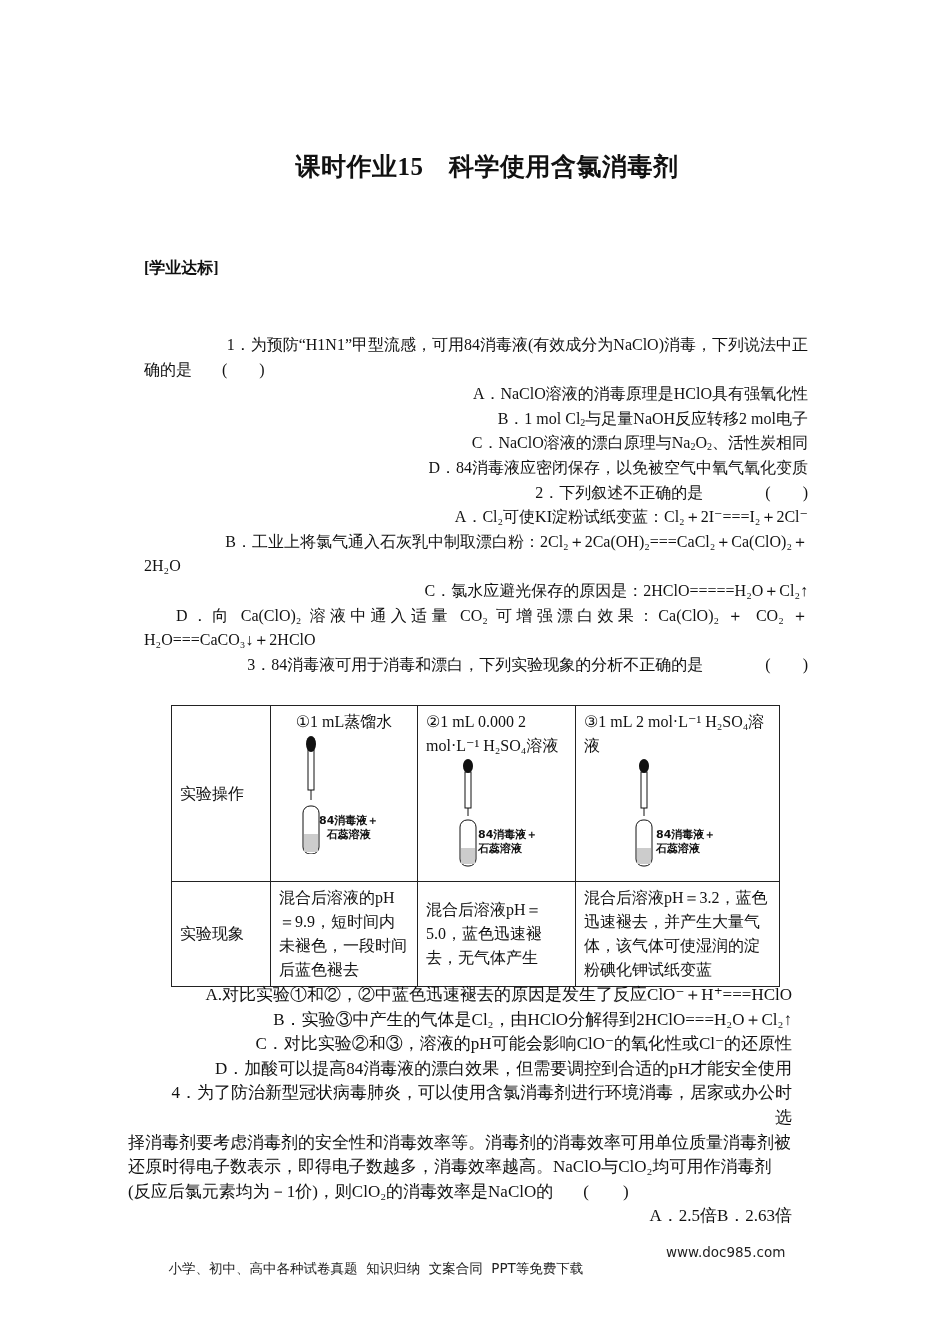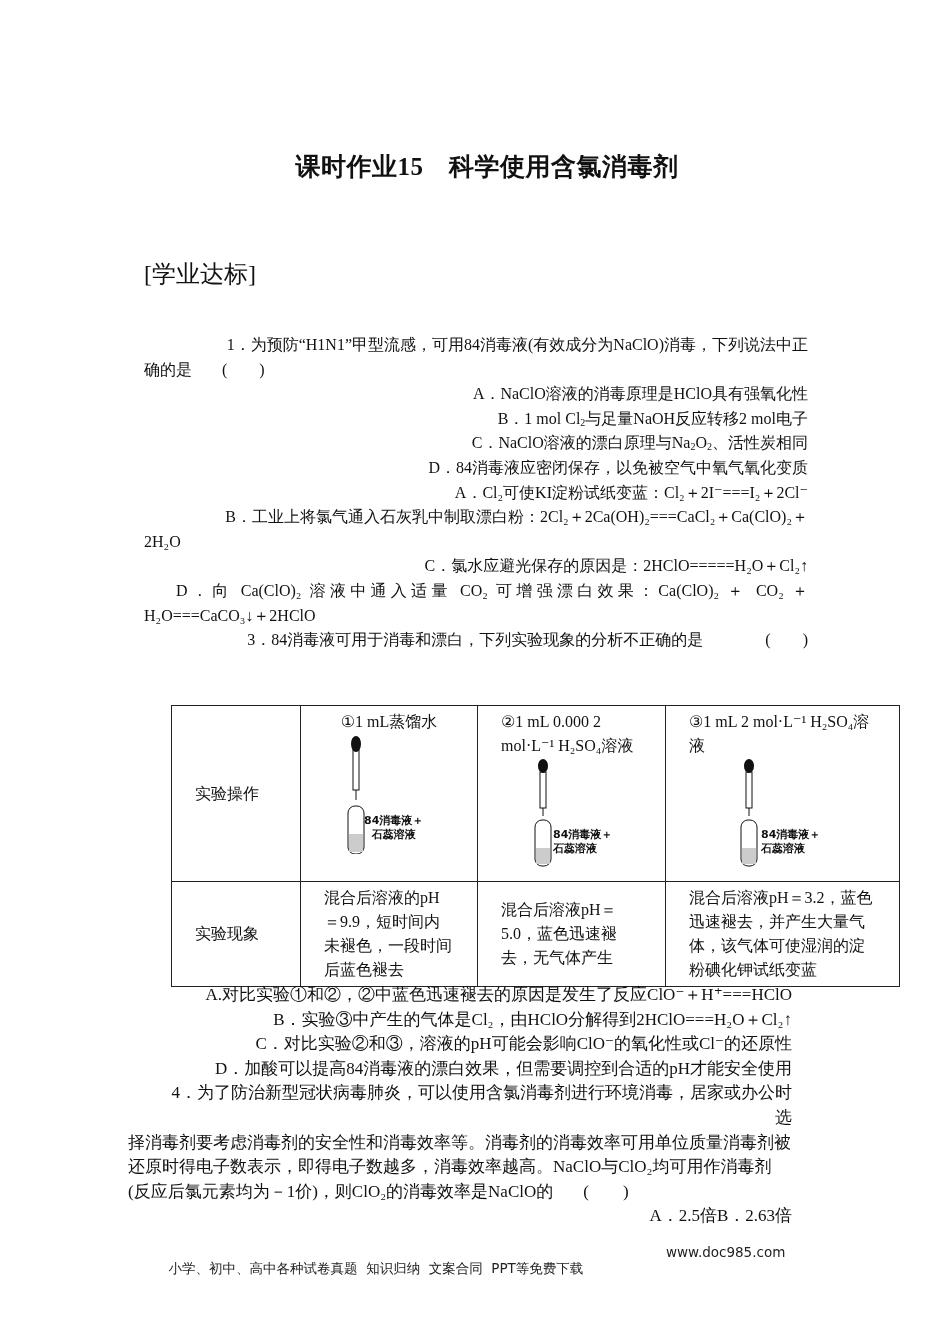--- a/index.html
+++ b/index.html
@@ -1,28 +1,28 @@
 <!DOCTYPE html>
 <html><head>
 <meta charset="utf-8">
 <style>
   html, body { margin: 0; padding: 0; background: #ffffff; }
   body { width: 950px; height: 1344px; position: relative; overflow: hidden;
     font-family: "Liberation Serif", "DejaVu Serif", serif; color: #111; }
   .page-title { position: absolute; top: 150px; left: 12px; width: 950px; text-align: center;
     font-size: 25px; font-weight: bold; letter-spacing: 0.5px; }
-  .section-title { position: absolute; top: 258px; left: 144px; font-size: 24px; font-weight: normal; }
+  .section-title { position: absolute; top: 258px; left: 144px; font-size: 16px; font-weight: bold; }
   .content { position: absolute; top: 333px; left: 144px; width: 664px; font-size: 16px; line-height: 24.6px; }
   .p { margin: 0; }
   .indent { text-indent: 32px; text-align: right; }
   .justify { text-align: justify; text-align-last: justify; }
   sub { font-size: 10px; vertical-align: -2px; line-height: 0; }
   .paren { display: inline-block; margin-left: 30px; }
   table.exp { position: absolute; top: 705px; left: 171px; border-collapse: collapse; font-size: 16px; line-height: 24px; }
-  table.exp td { border: 1px solid #222; vertical-align: top; padding: 4px 23px; }
+  table.exp td { border: 1px solid #222; vertical-align: top; padding: 4px 8px; }
   td.rowhead { width: 82px; vertical-align: middle !important; }
   td.c1 { width: 130px; }
   td.c2 { width: 141px; }
   td.c3 { width: 187px; }
   .op-row td { height: 167px; }
   .obs-row td { height: 90px; }
   td.c1-top { text-align: center; padding-top: 14px; }
   .app { position: relative; height: 120px; }
   .app svg { position: absolute; }
   .tube-label { position: absolute; font-family: "DejaVu Sans", sans-serif; font-size: 11px; font-weight: bold; line-height: 14px; }
@@ -37,20 +37,21 @@
 <div class="section-title">[学业达标]</div>
 
 <div class="content">
   <p class="p indent">1．为预防“H1N1”甲型流感，可用84消毒液(有效成分为NaClO)消毒，下列说法中正</p>
   <p class="p"><span>确的是</span><span class="paren">(　　)</span></p>
   <p class="p indent">A．NaClO溶液的消毒原理是HClO具有强氧化性</p>
   <p class="p indent"><span>B．1 mol Cl</span><sub>2</sub><span>与足量NaOH反应转移2 mol电子</span></p>
   <p class="p indent"><span>C．NaClO溶液的漂白原理与Na</span><sub>2</sub><span>O</span><sub>2</sub><span>、活性炭相同</span></p>
   <p class="p indent">D．84消毒液应密闭保存，以免被空气中氧气氧化变质</p>
 
+  <p class="p indent"><span>2．下列叙述不正确的是</span><span class="paren">(　　)</span></p>
   <p class="p indent">A．Cl₂可使KI淀粉试纸变蓝：Cl₂＋2I⁻===I₂＋2Cl⁻</p>
   <p class="p indent">B．工业上将氯气通入石灰乳中制取漂白粉：2Cl₂＋2Ca(OH)₂===CaCl₂＋Ca(ClO)₂＋</p>
   <p class="p">2H₂O</p>
   <p class="p indent">C．氯水应避光保存的原因是：2HClO=====H₂O＋Cl₂↑</p>
   <p class="p indent justify">D．向 Ca(ClO)₂ 溶液中通入适量 CO₂ 可增强漂白效果：Ca(ClO)₂ ＋ CO₂ ＋</p>
   <p class="p">H₂O===CaCO₃↓＋2HClO</p>
 
   <p class="p indent"><span>3．84消毒液可用于消毒和漂白，下列实验现象的分析不正确的是</span><span class="paren">(　　)</span></p>
 </div>
 

